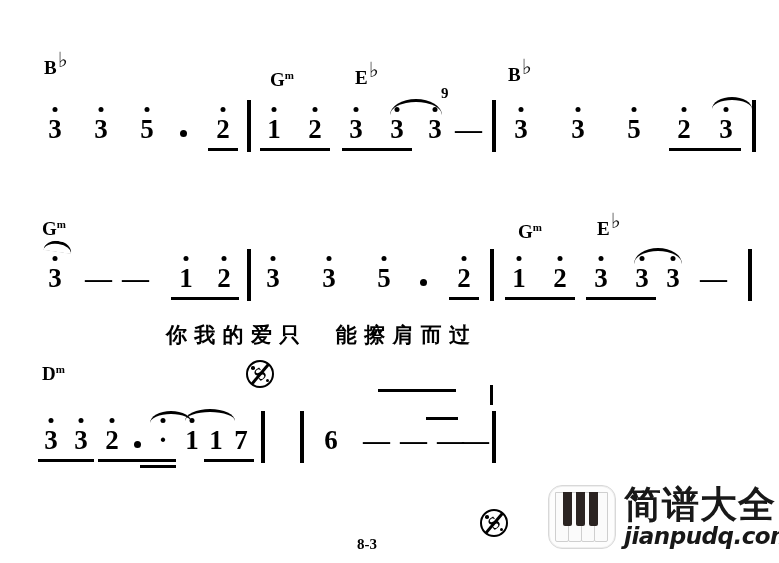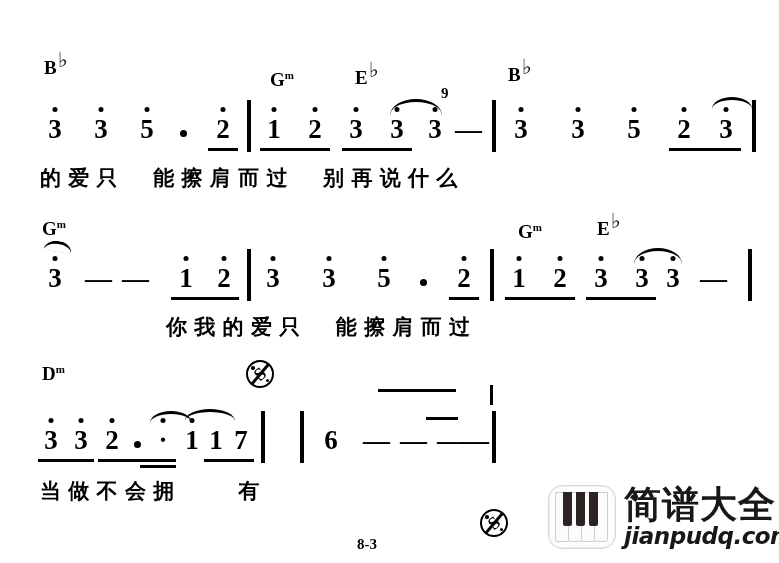--- a/index.html
+++ b/index.html
@@ -302,21 +302,20 @@
     <div class="abs note" style="left:673px; top:116px; width:22px;">
       <span class="digit"><span class="oct-up"></span><span>2</span></span>
     </div>
     <div class="abs note" style="left:715px; top:116px; width:22px;">
       <span class="digit"><span class="oct-up"></span><span>3</span></span>
     </div>
     <div class="abs beam" style="left:669px; top:148px; width:72px;"></div>
     <div class="abs slur flat-arc" style="left:712px; top:97px; width:40px;"></div>
     <div class="abs barline" style="left:752px; top:100px; height:52px;"></div>
 
-    <div class="abs lyric" style="left:40px; top:168px;">的 爱 只 　 能 擦 肩 而 过 　 别 再 说 什 么</div>
   </div>
 
   <div class="abs" style="left:0; top:0; width:779px; height:150px; top:205px;">
 
     <div class="abs chord" style="left:42px; top:14px;">
       <span>G</span><span class="qual">m</span>
     </div>
     <div class="abs tiecurve" style="left:44px; top:36px; width:28px;"></div>
 
     <div class="abs chord" style="left:518px; top:17px;">
@@ -375,21 +374,21 @@
     <div class="abs beam" style="left:586px; top:92px; width:70px;"></div>
 
     <div class="abs note" style="left:662px; top:60px; width:22px;">
       <span class="digit"><span class="oct-up"></span><span>3</span></span>
     </div>
     <div class="abs slur" style="left:634px; top:43px; width:48px;"></div>
     <div class="abs dash" style="left:700px; top:60px;">—</div>
 
     <div class="abs barline" style="left:748px; top:44px; height:52px;"></div>
 
-    <div class="abs lyric" style="left:166px; top:112px;">你 我 的 爱 只 　 能 擦 肩 而 过</div>
+    <div class="abs lyric" style="left:166px; top:120px;">你 我 的 爱 只 　 能 擦 肩 而 过</div>
   </div>
 
   <div class="abs" style="left:0; top:355px; width:665px; height:208px;">
 
     <div class="abs chord" style="left:42px; top:9px;">
       <span>D</span><span class="qual">m</span>
     </div>
 
     <div class="abs segno" style="left:246px; top:5px;">
       <span class="d1"></span>
@@ -439,21 +438,20 @@
     <div class="abs barline" style="left:300px; top:56px; height:52px;"></div>
     <div class="abs note" style="left:320px; top:72px; width:22px;">
       <span class="digit"><span>6</span></span>
     </div>
     <div class="abs dash" style="left:363px; top:72px;">—</div>
     <div class="abs dash" style="left:400px; top:72px;">—</div>
     <div class="abs dash" style="left:437px; top:72px;">—</div>
     <div class="abs dash" style="left:462px; top:72px;">—</div>
     <div class="abs barline" style="left:492px; top:56px; height:52px;"></div>
 
-    <div class="abs lyric" style="left:40px; top:126px;">当 做 不 会 拥 　 　 有</div>
 
     <div class="abs segno" style="left:480px; top:126px;">
       <span class="d1"></span>
         <span class="s-slash"></span>
         <span class="s-body">S</span>
         <span class="d2"></span>
     </div>
   </div>
 
   <div class="abs pagenum" style="left:357px; top:536px;">8-3</div>

